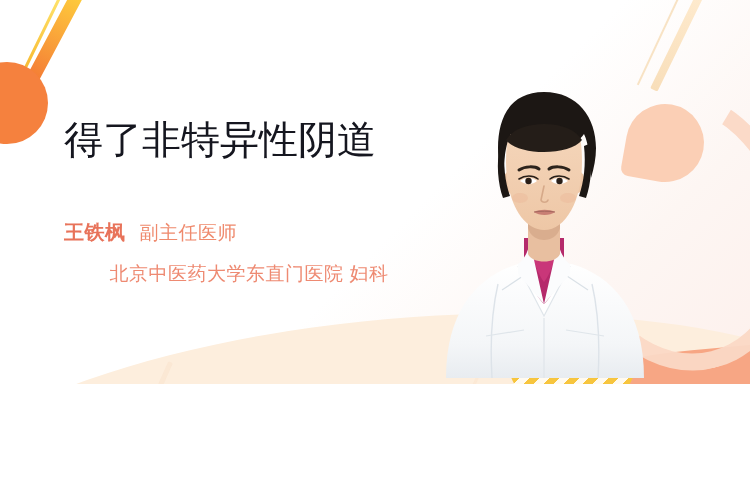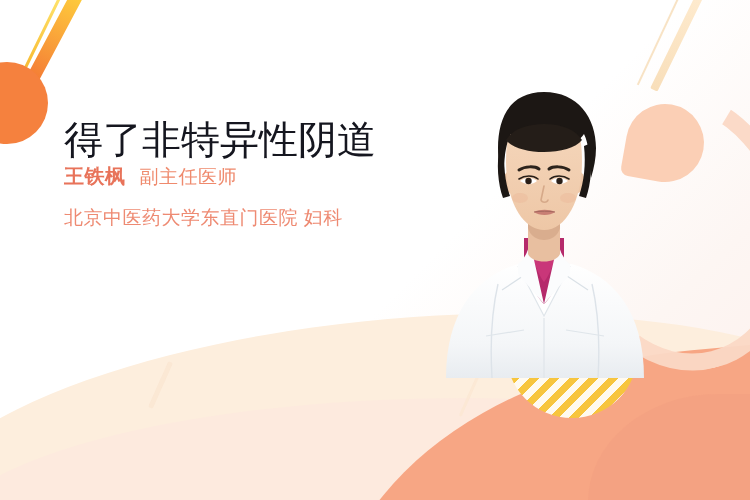--- a/index.html
+++ b/index.html
@@ -3,21 +3,21 @@
 <meta charset="utf-8">
 <style>
   html, body {
     margin: 0;
     padding: 0;
     background: #ffffff;
   }
   #card {
     position: relative;
     width: 750px;
-    height: 500px;
+    height: 384px;
     overflow: hidden;
     background: linear-gradient(135deg, #ffffff 0%, #ffffff 55%, #fdf6f3 78%, #fdf0ec 100%);
     font-family: "Liberation Sans", "DejaVu Sans", sans-serif;
     text-decoration: underline;
   }
 
   
   .deco { position: absolute; pointer-events: none; }
 
   
@@ -143,20 +143,21 @@
   }
   .title-line {
     font-size: 39px;
     line-height: 47px;
     font-weight: 400;
     color: #15161f;
     letter-spacing: 0px;
     white-space: nowrap;
   }
   .credit-row {
+    margin-top: 56px;
     white-space: nowrap;
   }
   .doc-name {
     font-size: 20px;
     font-weight: 700;
     color: #e8735a;
     letter-spacing: .5px;
   }
   .doc-rank {
     font-size: 19px;
@@ -165,20 +166,21 @@
     margin-left: 14px;
     letter-spacing: .5px;
   }
   .hospital-row {
     margin-top: 15px;
     font-size: 19px;
     font-weight: 400;
     color: #ee8a72;
     letter-spacing: .5px;
     white-space: nowrap;
+    text-align: center;
   }
 
   
   .portrait {
     position: absolute;
     left: 440px; top: 78px;
     width: 210px; height: 300px;
   }
 </style>
 </head>

